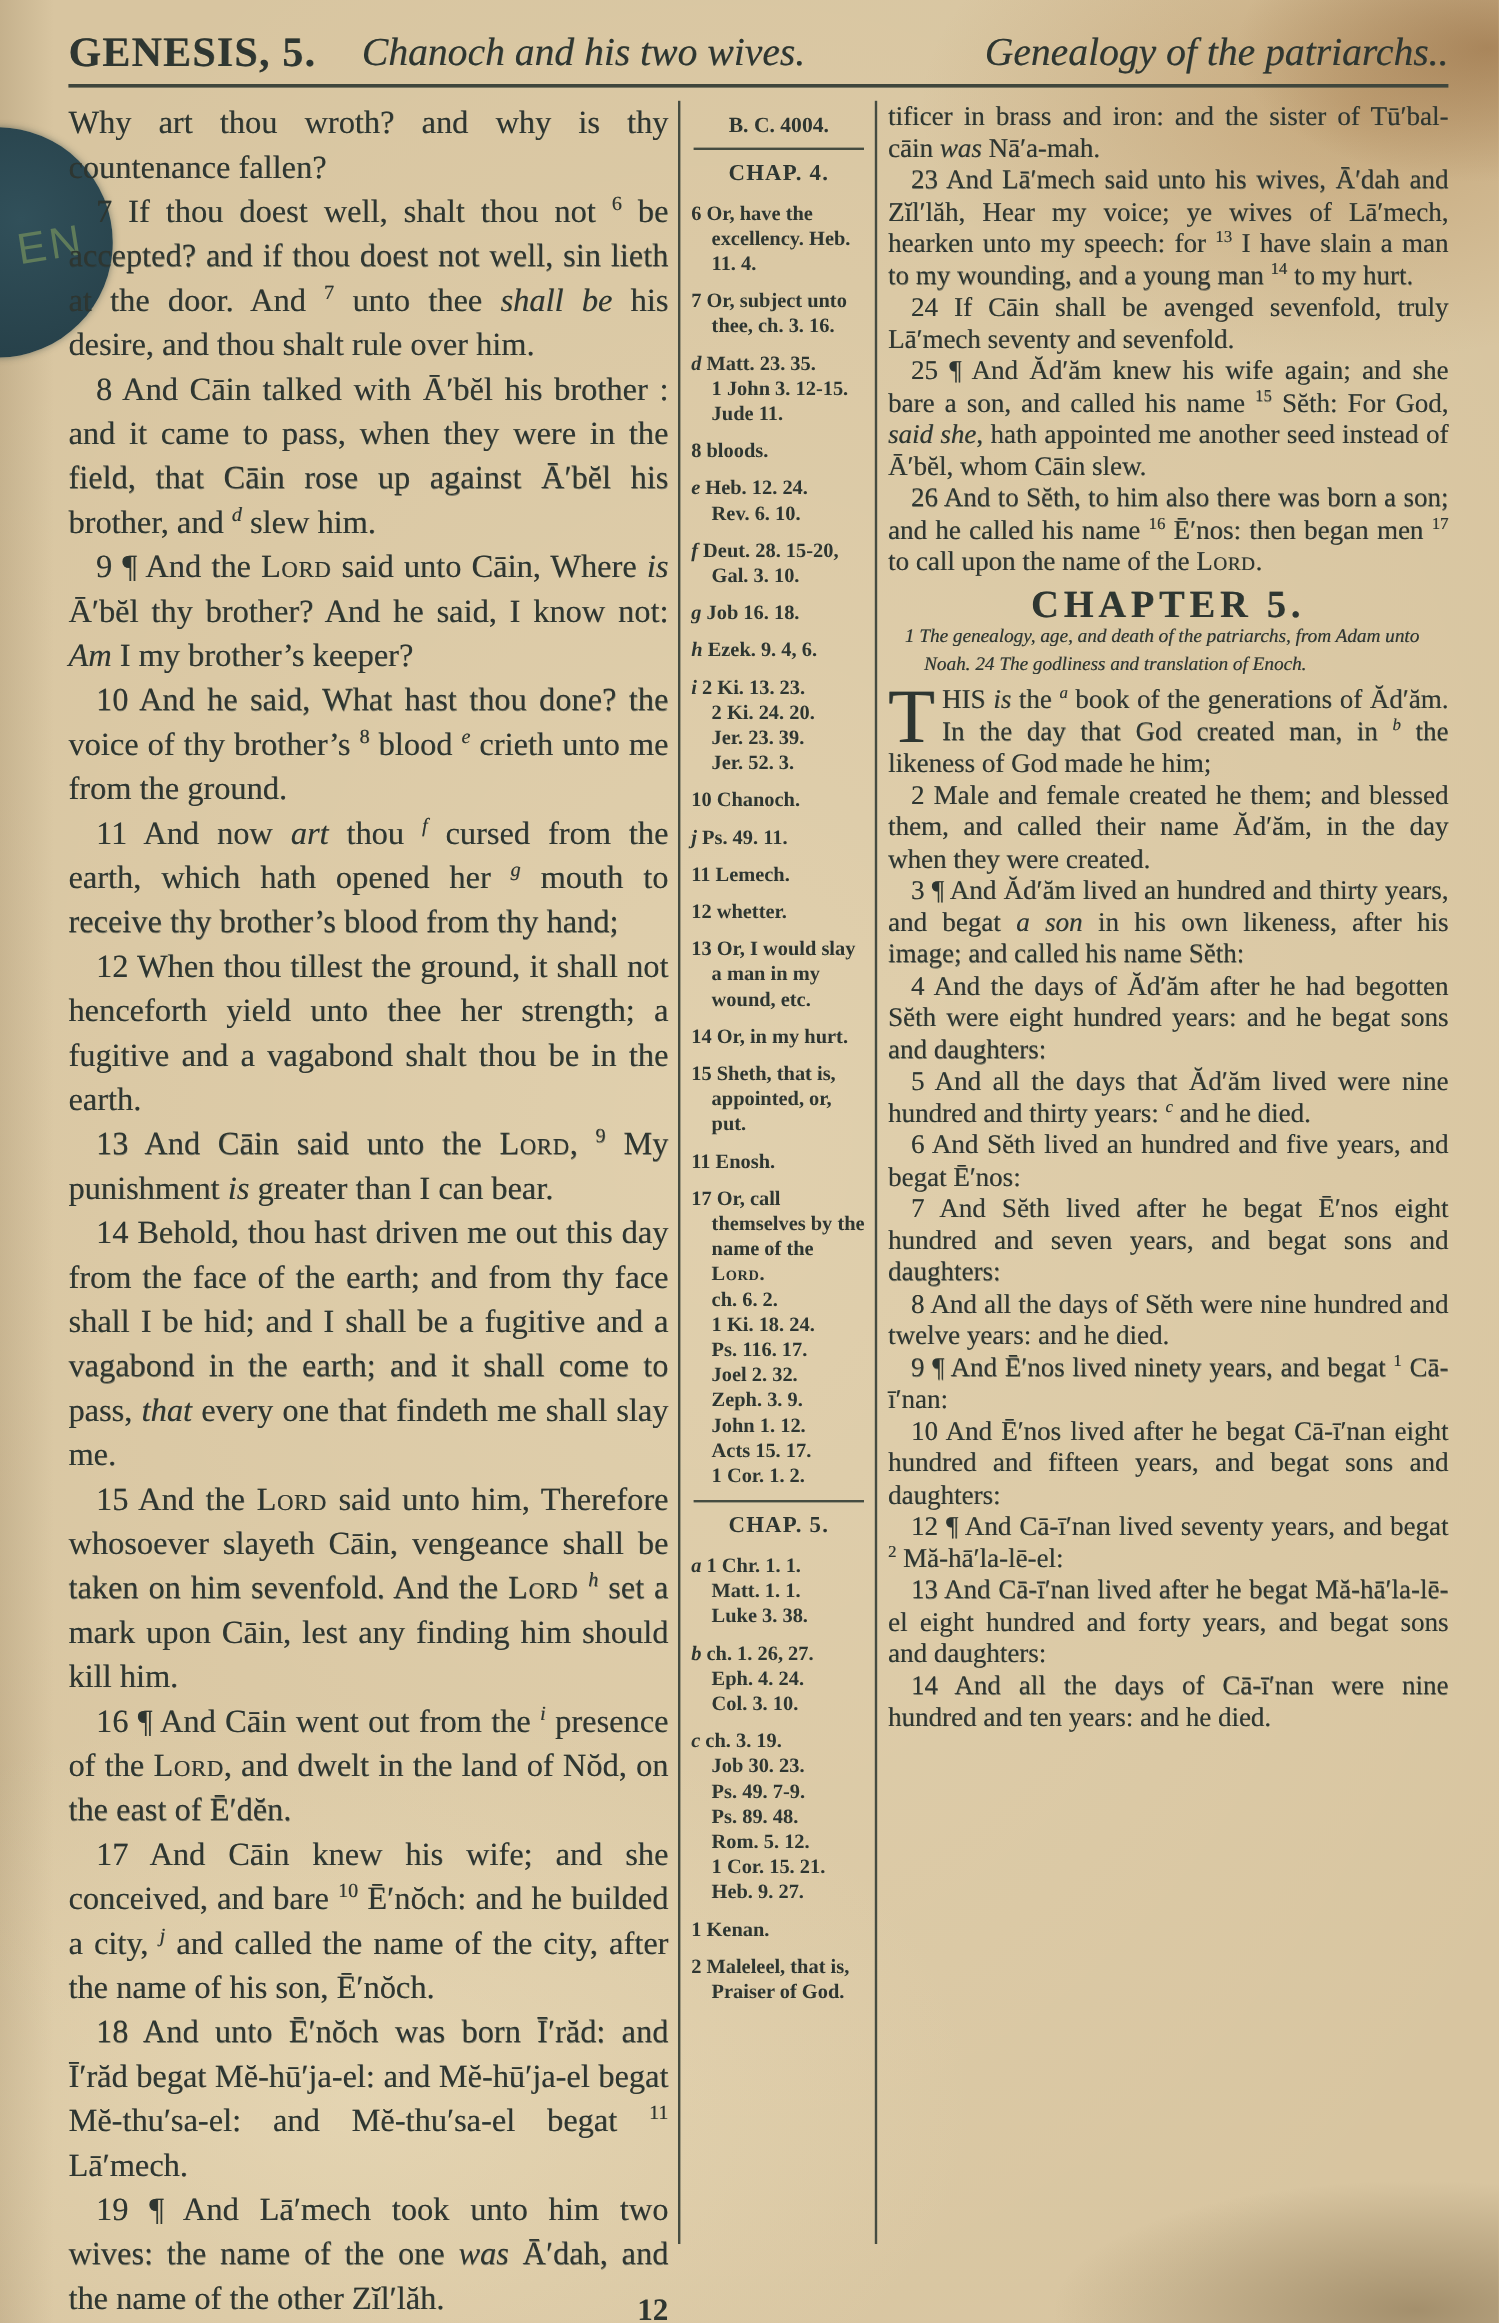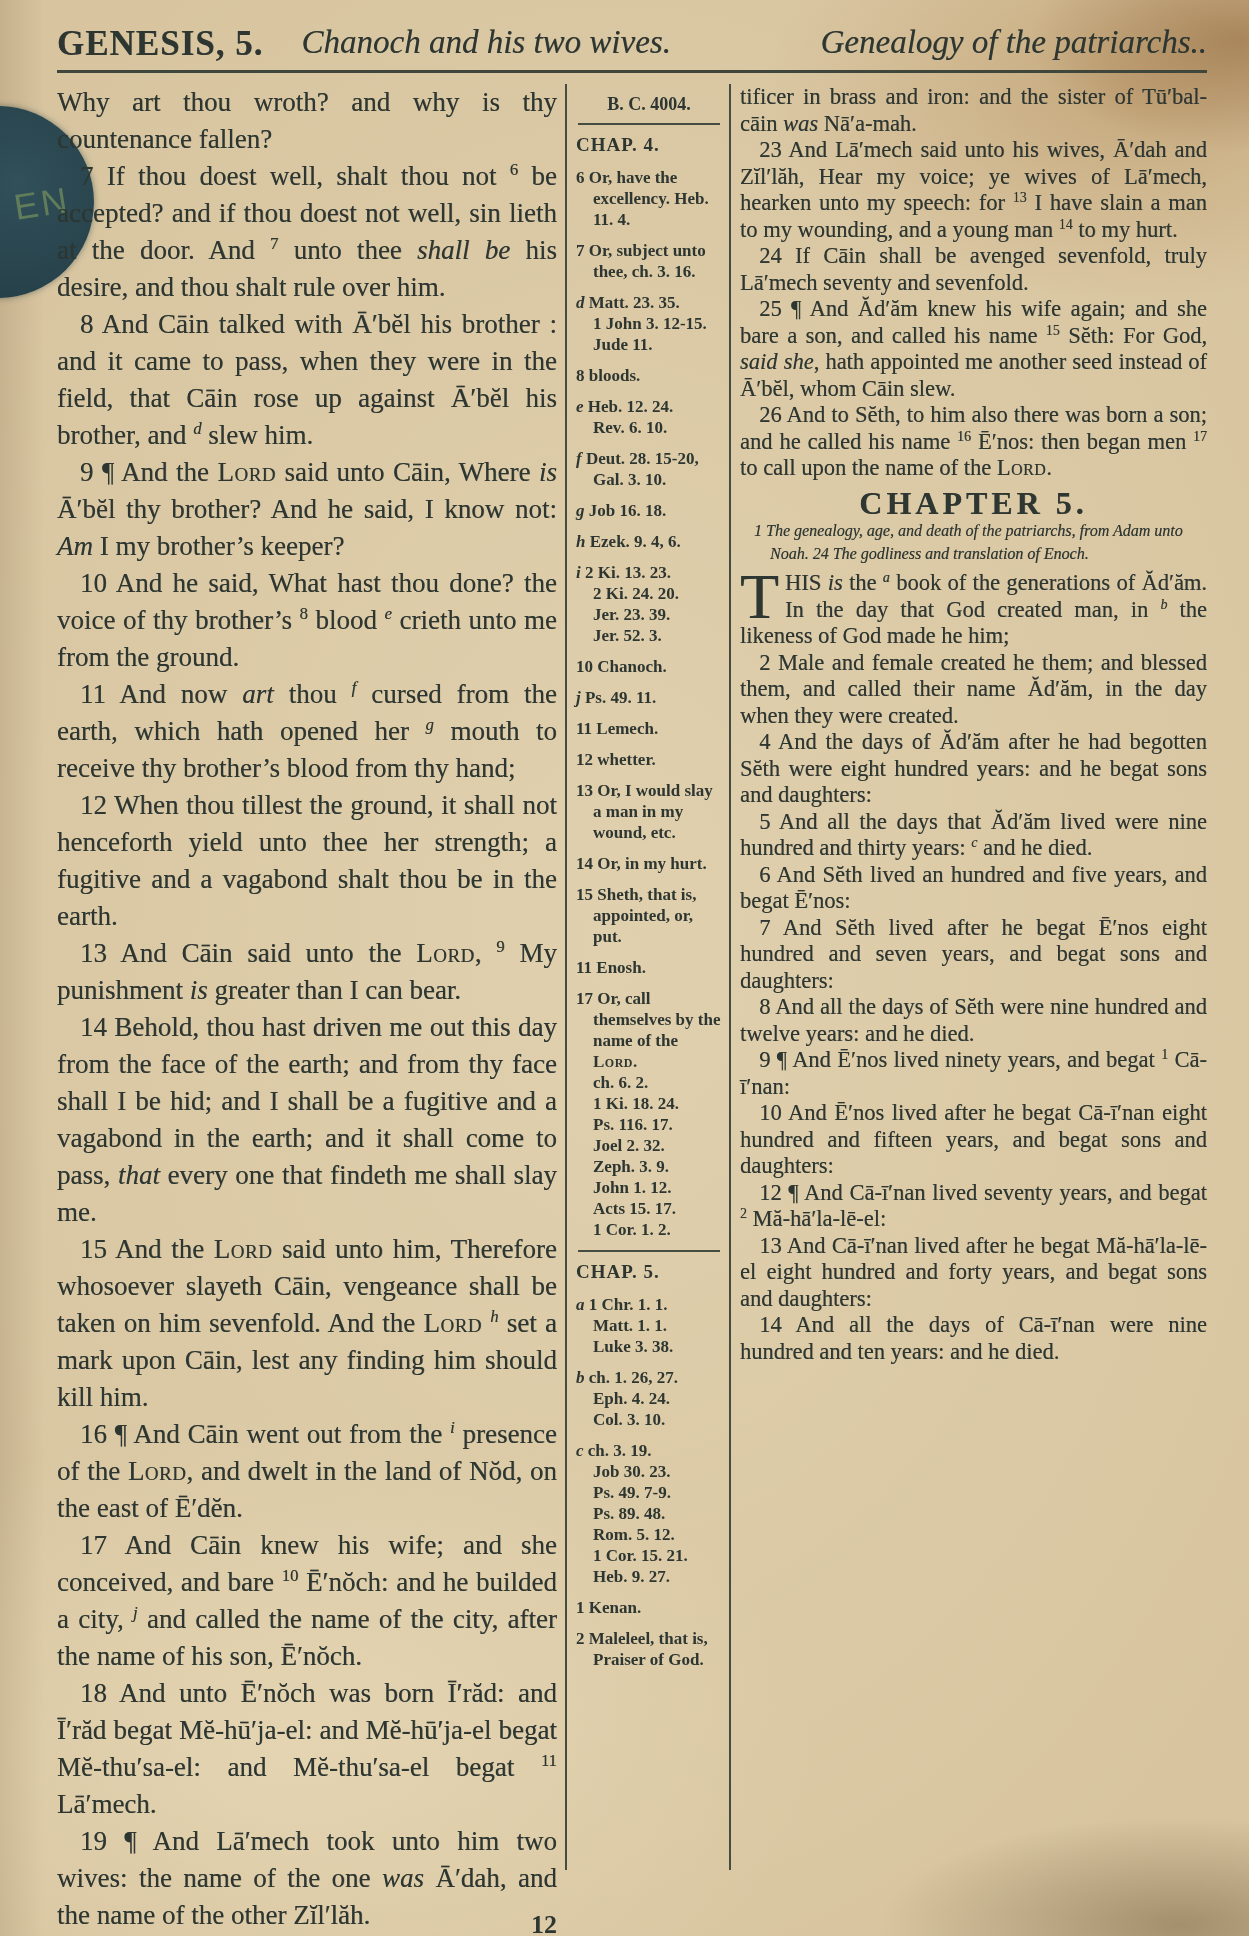--- a/index.html
+++ b/index.html
@@ -28,21 +28,21 @@
   }
   .stamp-text{
     font-family:"Liberation Sans","DejaVu Sans",sans-serif;
     color:#69855c;opacity:0.85;font-size:36px;letter-spacing:3px;
     transform:rotate(-9deg);padding-right:24px;
   }
 
   
   .running-head{
     position:absolute;top:24px;left:57px;width:1150px;
-    display:flex;align-items:flex-start;white-space:nowrap;
+    display:flex;align-items:center;white-space:nowrap;
   }
   .book-ref{font-weight:bold;font-size:35px;letter-spacing:1px;}
   .head-italic{font-style:italic;font-size:33px;}
   .head-mid{margin-left:38px;}
   .head-right{margin-left:auto;}
   .head-rule{position:absolute;top:70px;left:57px;width:1150px;height:3px;background:#3f463c;}
 
   
   .columns{position:absolute;top:84px;left:57px;width:1150px;display:flex;}
   .col-left{width:500px;font-size:27px;line-height:37px;text-align:justify;}
@@ -57,21 +57,21 @@
   .verse.cont{text-indent:0;}
   sup{font-size:0.62em;line-height:0;vertical-align:super;}
   .sc{font-variant:small-caps;letter-spacing:0.5px;}
   .dropcap{float:left;font-size:64px;line-height:48px;padding:3px 6px 0 0;}
 
   .chapter-heading{margin:8px 0 3px;text-align:center;font-size:32px;font-weight:700;letter-spacing:4px;text-indent:0;}
   .chapter-summary{font-size:16px;line-height:23px;font-style:italic;margin:0 0 5px;padding-left:30px;text-indent:-16px;text-align:left;}
 
   .bc-date{text-align:center;font-size:18px;margin:10px 0 8px;}
   .notes-rule{height:2px;background:#454c41;margin:0 2px 9px;}
-  .chap-head{text-align:left;font-size:19px;letter-spacing:1px;margin:0 0 12px;}
+  .chap-head{text-align:center;font-size:19px;letter-spacing:1px;margin:0 0 12px;}
   .note{margin:0 0 10px;padding-left:17px;text-indent:-17px;}
   .note i{font-style:italic;}
 
   .page-number{position:absolute;top:1862px;left:57px;width:500px;text-align:right;font-size:26px;font-weight:bold;margin-top:48px;}
 </style>
 </head>
 <body>
 
 <div class="stamp">
   <span class="stamp-text">EN</span>
@@ -139,20 +139,21 @@
   <section class="col-right thicken">
     <p class="verse cont">tificer in brass and iron: and the sister of Tū′bal-cāin <i>was</i> Nā′a-mah.</p>
     <p class="verse">23 And Lā′mech said unto his wives, Ā′dah and Zĭl′lăh, Hear my voice; ye wives of Lā′mech, hearken unto my speech: for <sup>13</sup> I have slain a man to my wounding, and a young man <sup>14</sup> to my hurt.</p>
     <p class="verse">24 If Cāin shall be avenged sevenfold, truly Lā′mech seventy and sevenfold.</p>
     <p class="verse">25 ¶ And Ăd′ăm knew his wife again; and she bare a son, and called his name <sup>15</sup> Sĕth: For God, <i>said she</i>, hath appointed me another seed instead of Ā′bĕl, whom Cāin slew.</p>
     <p class="verse">26 And to Sĕth, to him also there was born a son; and he called his name <sup>16</sup> Ē′nos: then began men <sup>17</sup> to call upon the name of the <span class="sc">Lord</span>.</p>
     <h2 class="chapter-heading">CHAPTER 5.</h2>
     <p class="chapter-summary">1 <i>The genealogy, age, and death of the patriarchs, from Adam unto Noah.</i> 24 <i>The godliness and translation of Enoch.</i></p>
     <p class="verse cont"><span class="dropcap">T</span>HIS <i>is</i> the <sup><i>a</i></sup> book of the generations of Ăd′ăm. In the day that God created man, in <sup><i>b</i></sup> the likeness of God made he him;</p>
     <p class="verse">2 Male and female created he them; and blessed them, and called their name Ăd′ăm, in the day when they were created.</p>
+    <p class="verse">3 ¶ And Ăd′ăm lived an hundred and thirty years, and begat <i>a son</i> in his own likeness, after his image; and called his name Sĕth:</p>
     <p class="verse">4 And the days of Ăd′ăm after he had begotten Sĕth were eight hundred years: and he begat sons and daughters:</p>
     <p class="verse">5 And all the days that Ăd′ăm lived were nine hundred and thirty years: <sup><i>c</i></sup> and he died.</p>
     <p class="verse">6 And Sĕth lived an hundred and five years, and begat Ē′nos:</p>
     <p class="verse">7 And Sĕth lived after he begat Ē′nos eight hundred and seven years, and begat sons and daughters:</p>
     <p class="verse">8 And all the days of Sĕth were nine hundred and twelve years: and he died.</p>
     <p class="verse">9 ¶ And Ē′nos lived ninety years, and begat <sup>1</sup> Cā-ī′nan:</p>
     <p class="verse">10 And Ē′nos lived after he begat Cā-ī′nan eight hundred and fifteen years, and begat sons and daughters:</p>
     <p class="verse">12 ¶ And Cā-ī′nan lived seventy years, and begat <sup>2</sup> Mă-hā′la-lē-el:</p>
     <p class="verse">13 And Cā-ī′nan lived after he begat Mă-hā′la-lē-el eight hundred and forty years, and begat sons and daughters:</p>
     <p class="verse">14 And all the days of Cā-ī′nan were nine hundred and ten years: and he died.</p>

